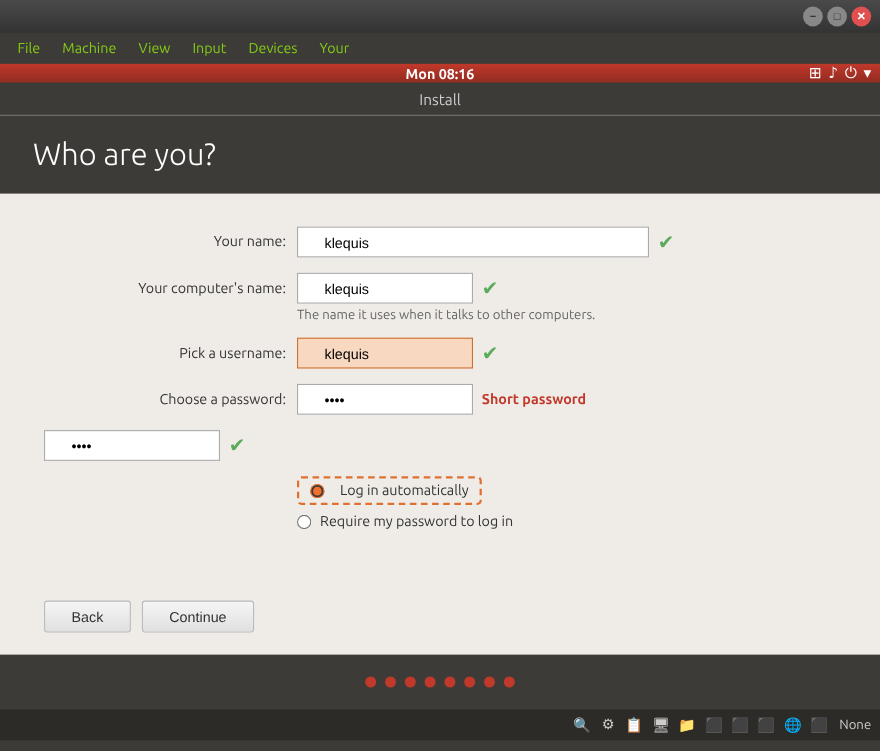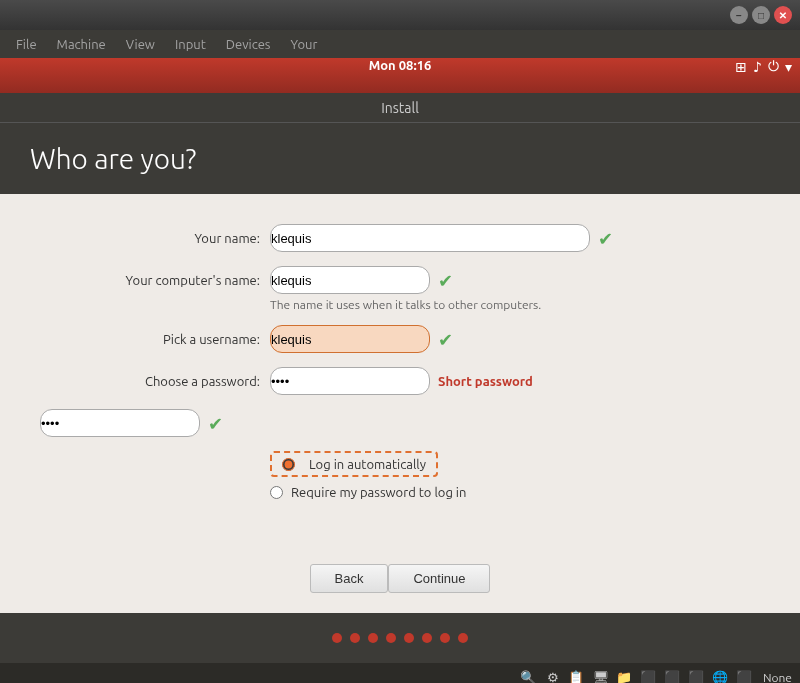--- a/index.html
+++ b/index.html
@@ -31,33 +31,33 @@
     
     .menubar {
       background: #3c3b37;
       height: 28px;
       display: flex;
       align-items: center;
       padding: 0 8px;
       gap: 4px;
     }
     .menubar-item {
-      color: #a3a3a3;
+      color: #84cc16;
       padding: 2px 8px;
       cursor: pointer;
       font-size: 13px;
       border-radius: 3px;
     }
 
     
     .vm-toolbar {
       background: linear-gradient(to bottom, #c0392b, #922b21);
-      height: 35px;
-      display: flex;
-      align-items: flex-start;
+      height: 17px;
+      display: flex;
+      align-items: flex-end;
       justify-content: center;
       position: relative;
       color: white;
       font-size: 13px;
     }
     .vm-toolbar-time { font-weight: bold; }
     .vm-toolbar-icons {
       position: absolute;
       right: 8px;
       display: flex;
@@ -115,22 +115,22 @@
       text-align: right;
       width: 220px;
       margin-right: 10px;
       color: #333;
       font-size: 13px;
       flex-shrink: 0;
     }
 
     .form-input {
       border: 1px solid #aaa;
-      border-radius: 12px;
-      padding: 4px 0;
+      border-radius: 0;
+      padding: 4px 24px;
       font-size: 13px;
       height: 28px;
       outline: none;
       background: white;
     }
 
     .form-input.name-input { width: 320px; }
     .form-input.computer-input { width: 160px; }
     .form-input.username-input { width: 160px; background: #f8d8c0; border-color: #d07030; }
     .form-input.password-input { width: 160px; }
@@ -178,22 +178,23 @@
       border-radius: 4px;
       padding: 4px 10px;
       display: inline-flex;
       align-items: center;
       gap: 6px;
     }
 
     
     .button-row {
       display: flex;
-      justify-content: center;
+      justify-content: flex-start;
       padding: 20px 40px;
+      gap: 10px;
       background: #efebe7;
     }
 
     .btn {
       padding: 6px 24px;
       border-radius: 3px;
       cursor: pointer;
       font-size: 13px;
       border: 1px solid #bbb;
       background: linear-gradient(to bottom, #f5f5f5, #e0e0e0);

